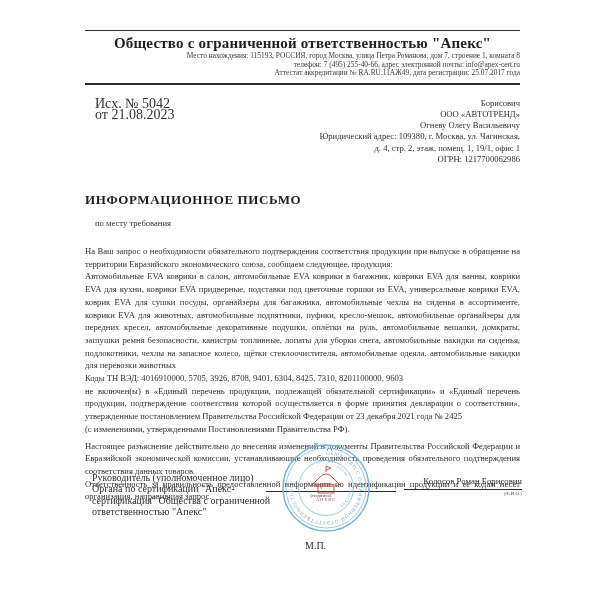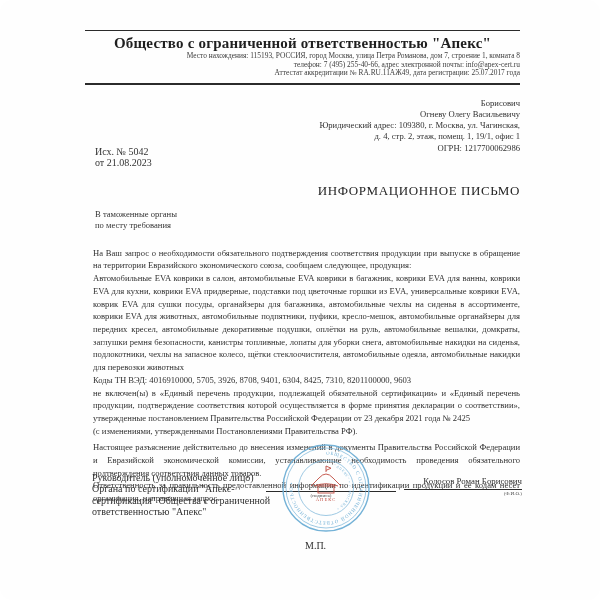--- a/index.html
+++ b/index.html
@@ -15,30 +15,30 @@
   .rule-top{border-top:1.5px solid #2b2b2b;}
   .rule-bottom{border-top:2px solid #2b2b2b;margin-top:5px;}
   .org-title{
     text-align:center;font-weight:bold;font-size:15px;color:#1f1f1f;
     margin-top:4px;letter-spacing:.2px;
   }
   .addr-line{text-align:right;font-size:7.4px;color:#3c3c3c;line-height:8.6px;}
   .addr-line:first-of-type{margin-top:2px;}
   
   .ref-row{display:flex;justify-content:space-between;margin-top:13px;}
-  .ref{font-size:10px;line-height:11px;padding-left:10px;margin-top:48px;}
+  .ref{font-size:14px;line-height:11px;padding-left:10px;}
   .addressee{font-size:8.6px;line-height:11.2px;text-align:right;color:#303030;}
   
   .doc-title{
-    text-align:right;font-weight:normal;font-size:13px;color:#1f1f1f;
-    letter-spacing:.6px;margin-top:15px;
+    text-align:left;font-weight:bold;font-size:13px;color:#1f1f1f;
+    letter-spacing:.6px;margin-top:27px;
   }
   .recipient-note{font-size:8.6px;line-height:11px;margin-top:10px;padding-left:10px;}
   
-  .body-text{margin-top:16px;font-size:8.6px;line-height:12.7px;text-align:justify;color:#303030;margin-left:8px;}
+  .body-text{margin-top:16px;font-size:8.6px;line-height:12.7px;text-align:justify;color:#303030;}
   .body-text p{margin:0;}
   .body-text p.gap-before{margin-top:4px;}
   
   .sig-left{
     position:absolute;left:92px;top:472px;width:195px;
     font-size:10px;line-height:11.4px;color:#303030;
   }
   .stamp-wrap{position:absolute;left:280px;top:442px;width:92px;height:92px;}
   .sign-line{position:absolute;left:266px;top:491px;width:130px;border-top:1px solid #2b2b2b;}
   .sign-caption{
@@ -66,31 +66,31 @@
       <div class="rule-bottom"></div>
     </div>
 
     <div class="ref-row">
       <div class="ref">
         <div>Исх. № 5042</div>
         <div>от 21.08.2023</div>
       </div>
       <div class="addressee">
         <div>Борисович</div>
+        <div>ООО «АВТОТРЕНД»</div>
         <div>Огневу Олегу Васильевичу</div>
         <div>Юридический адрес: 109380, г. Москва, ул. Чагинская,</div>
         <div>д. 4, стр. 2, этаж, помещ. 1, 19/1, офис 1</div>
         <div>ОГРН: 1217700062986</div>
       </div>
     </div>
 
     <div class="doc-title">ИНФОРМАЦИОННОЕ ПИСЬМО</div>
 
     <div class="recipient-note">
-      <div>В таможенные органы</div>
       <div>по месту требования</div>
     </div>
 
     <div class="body-text">
       <p>На Ваш запрос о необходимости обязательного подтверждения соответствия продукции при выпуске в обращение на территории Евразийского экономического союза, сообщаем следующее, продукция:</p>
       <p>Автомобильные EVA коврики в салон, автомобильные EVA коврики в багажник, коврики EVA для ванны, коврики EVA для кухни, коврики EVA придверные, подставки под цветочные горшки из EVA, универсальные коврики EVA, коврик EVA для сушки посуды, органайзеры для багажника, автомобильные чехлы на сиденья в ассортименте, коврики EVA для животных, автомобильные подпятники, пуфики, кресло-мешок, автомобильные органайзеры для передних кресел, автомобильные декоративные подушки, оплётки на руль, автомобильные вешалки, домкраты, заглушки ремня безопасности, канистры топливные, лопаты для уборки снега, автомобильные накидки на сиденья, подлокотники, чехлы на запасное колесо, щётки стеклоочистителя, автомобильные одеяла, автомобильные накидки для перевозки животных</p>
       <p>Коды ТН ВЭД: 4016910000, 5705, 3926, 8708, 9401, 6304, 8425, 7310, 8201100000, 9603</p>
       <p>не включен(ы) в «Единый перечень продукции, подлежащей обязательной сертификации» и «Единый перечень продукции, подтверждение соответствия которой осуществляется в форме принятия декларации о соответствии», утвержденные постановлением Правительства Российской Федерации от 23 декабря 2021 года № 2425</p>
       <p>(с изменениями, утвержденными Постановлениями Правительства РФ).</p>
       <p class="gap-before">Настоящее разъяснение действительно до внесения изменений в документы Правительства Российской Федерации и Евразийской экономической комиссии, устанавливающие необходимость проведения обязательного подтверждения соответствия данных товаров.</p>

